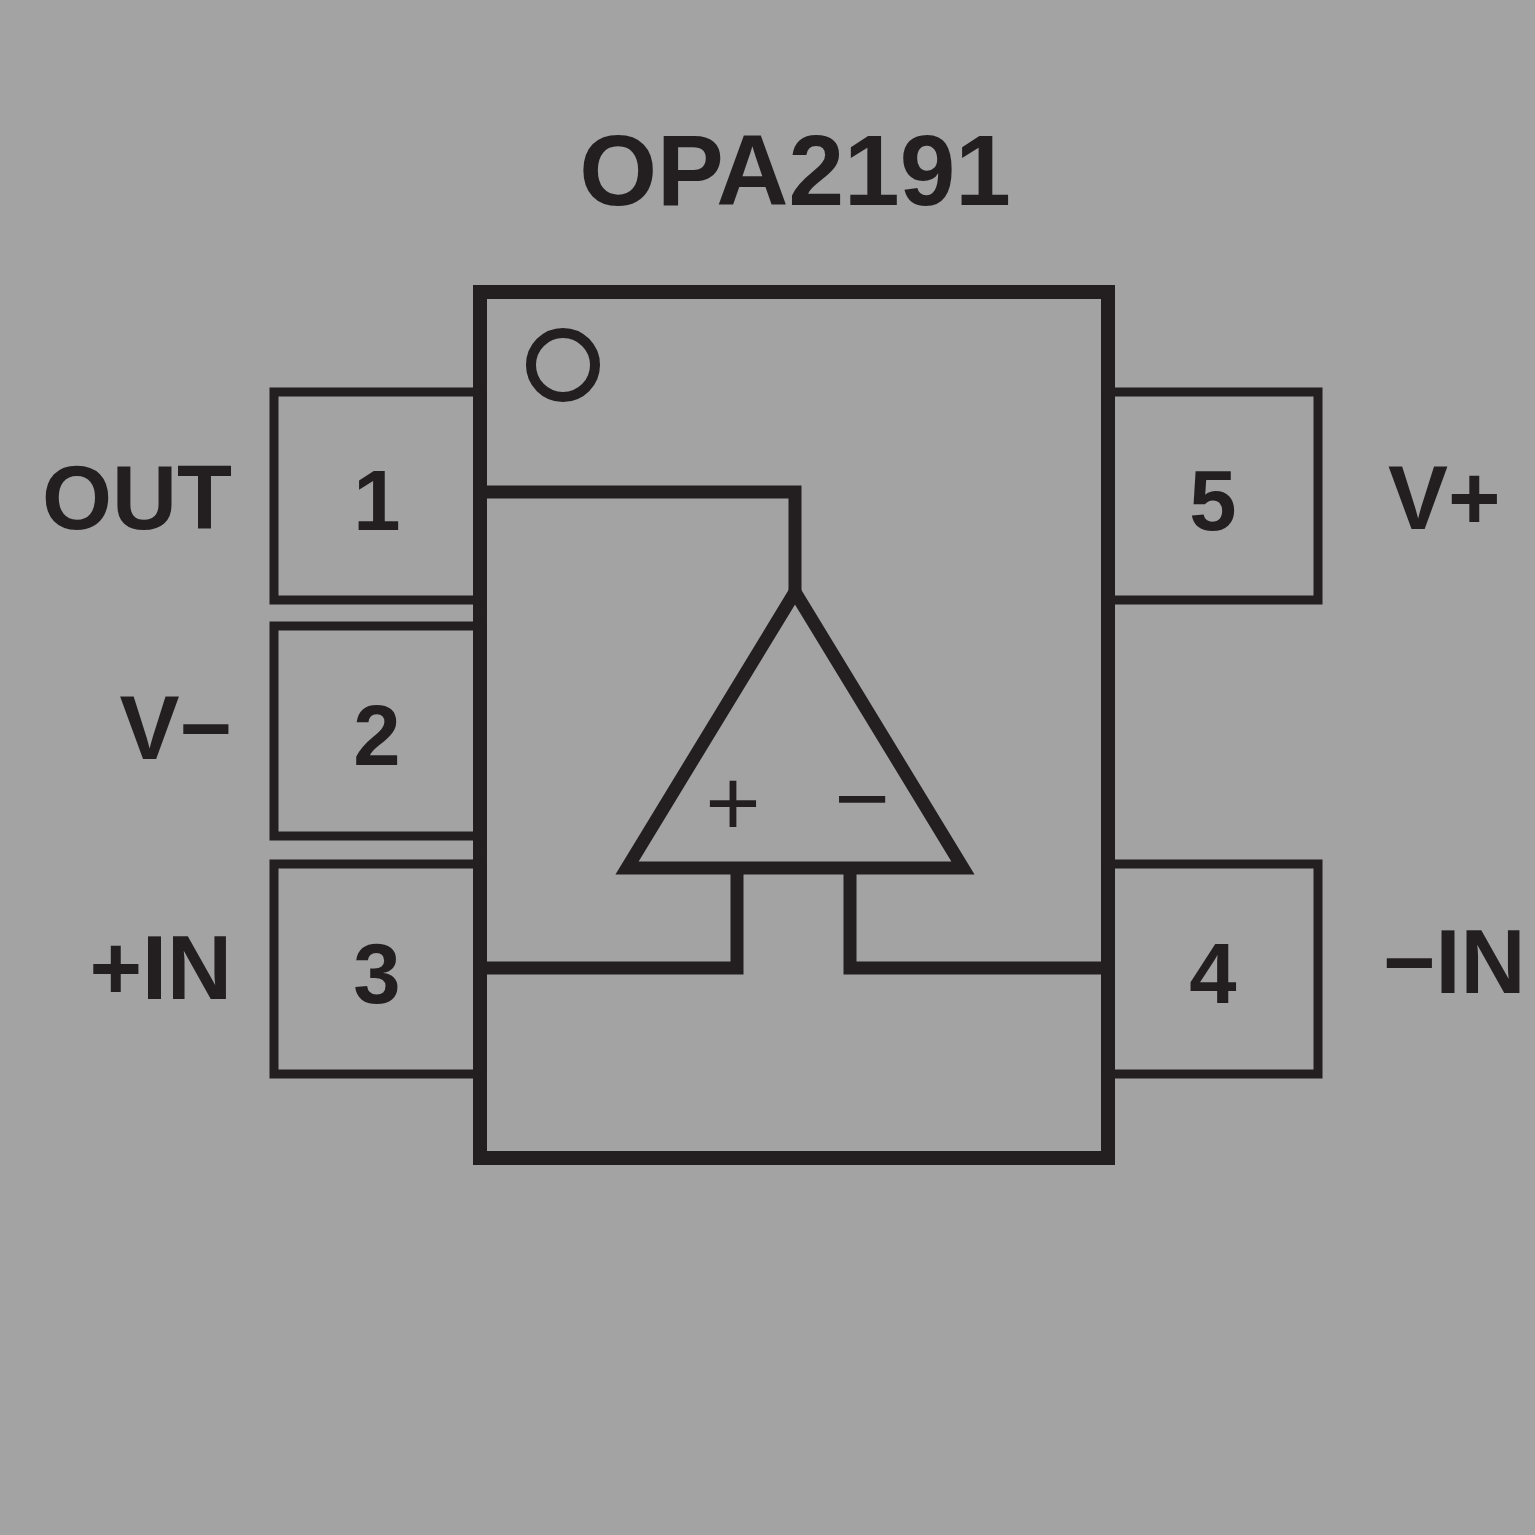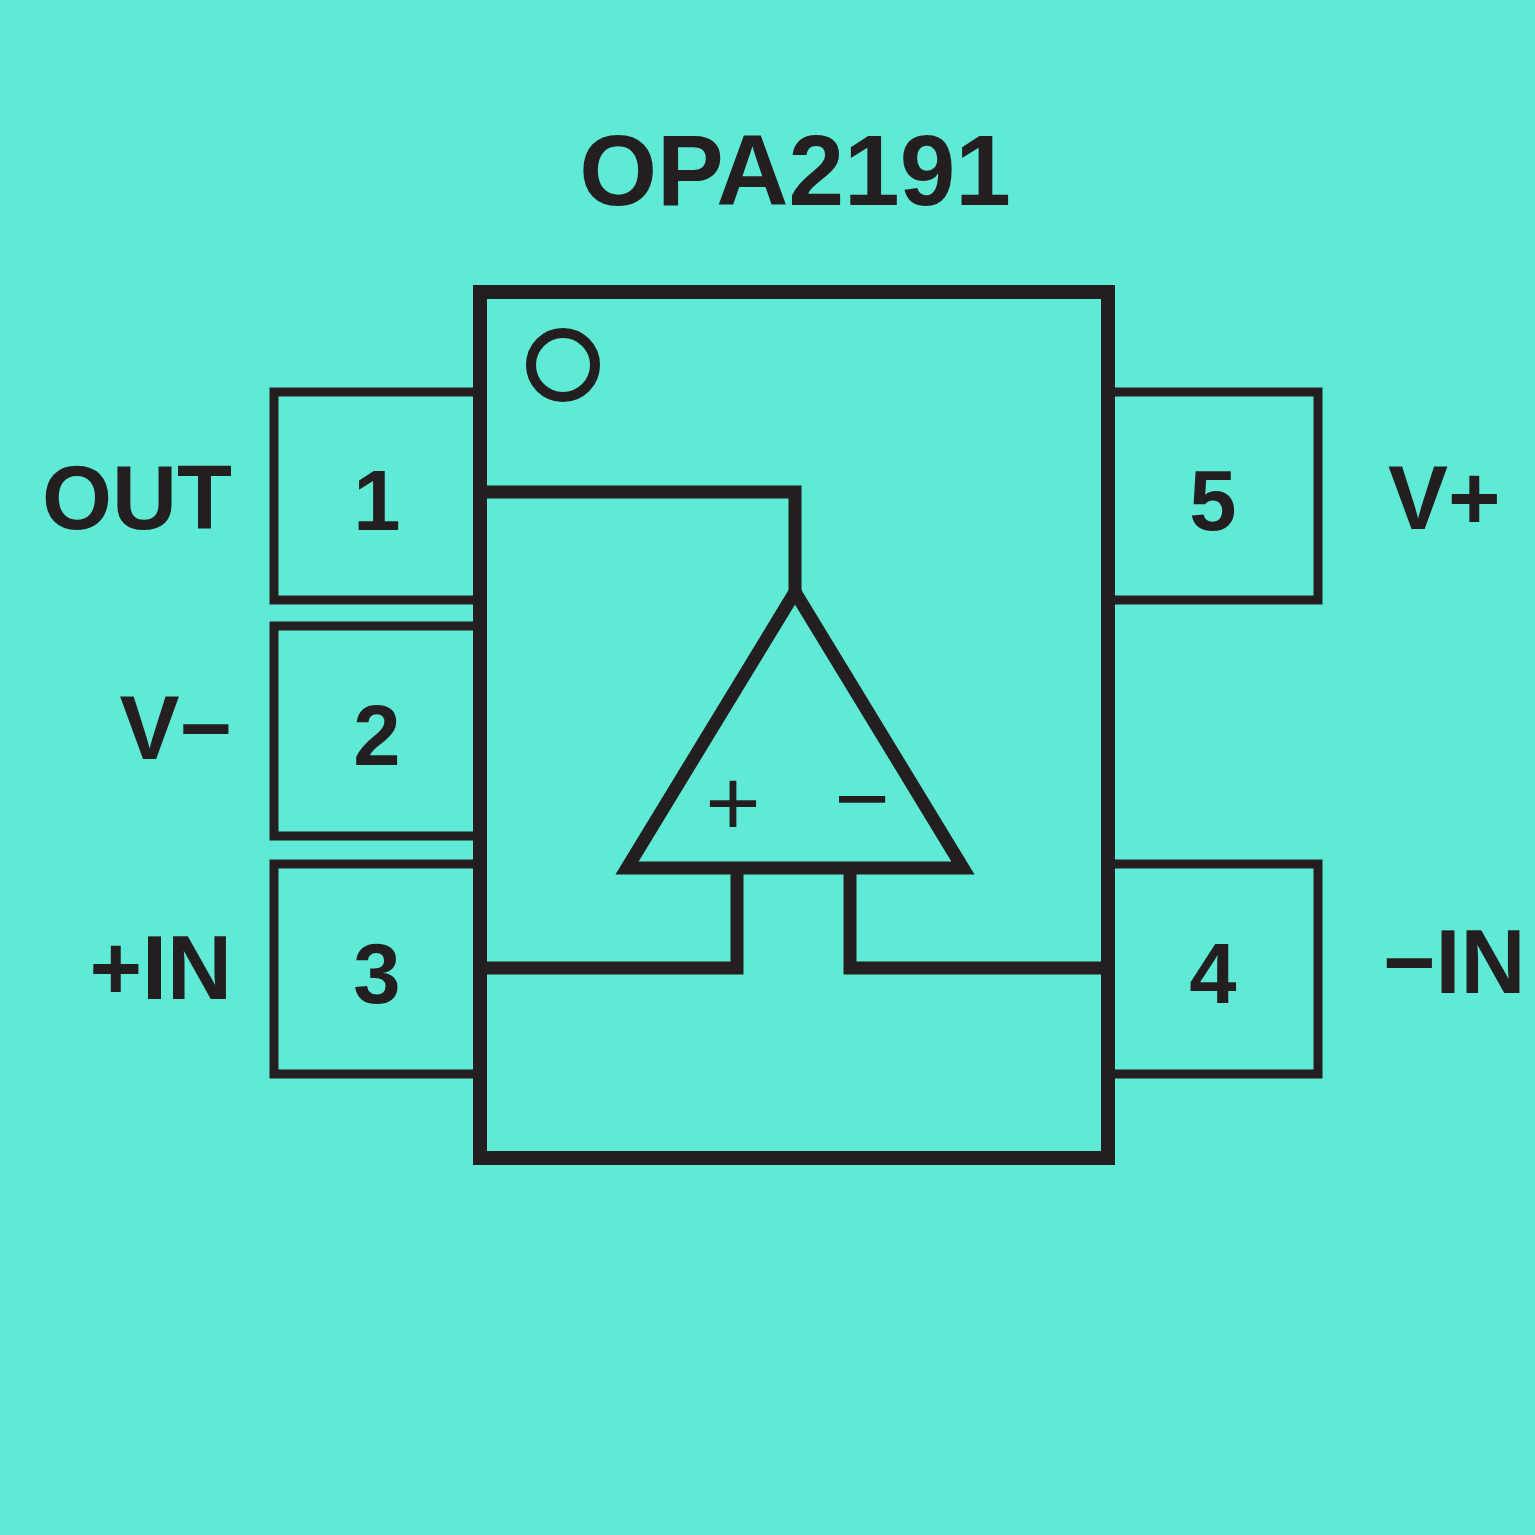--- a/index.html
+++ b/index.html
@@ -4,21 +4,21 @@
 <style>
   html, body {
     margin: 0;
     padding: 0;
     background: #ffffff;
   }
   .canvas {
     position: relative;
     width: 1535px;
     height: 1535px;
-    background: #5eead4;
+    background: #a3a3a3;
     overflow: hidden;
   }
   svg {
     display: block;
   }
   text {
     font-family: "Liberation Sans", sans-serif;
     fill: #231f20;
   }
   .title {

